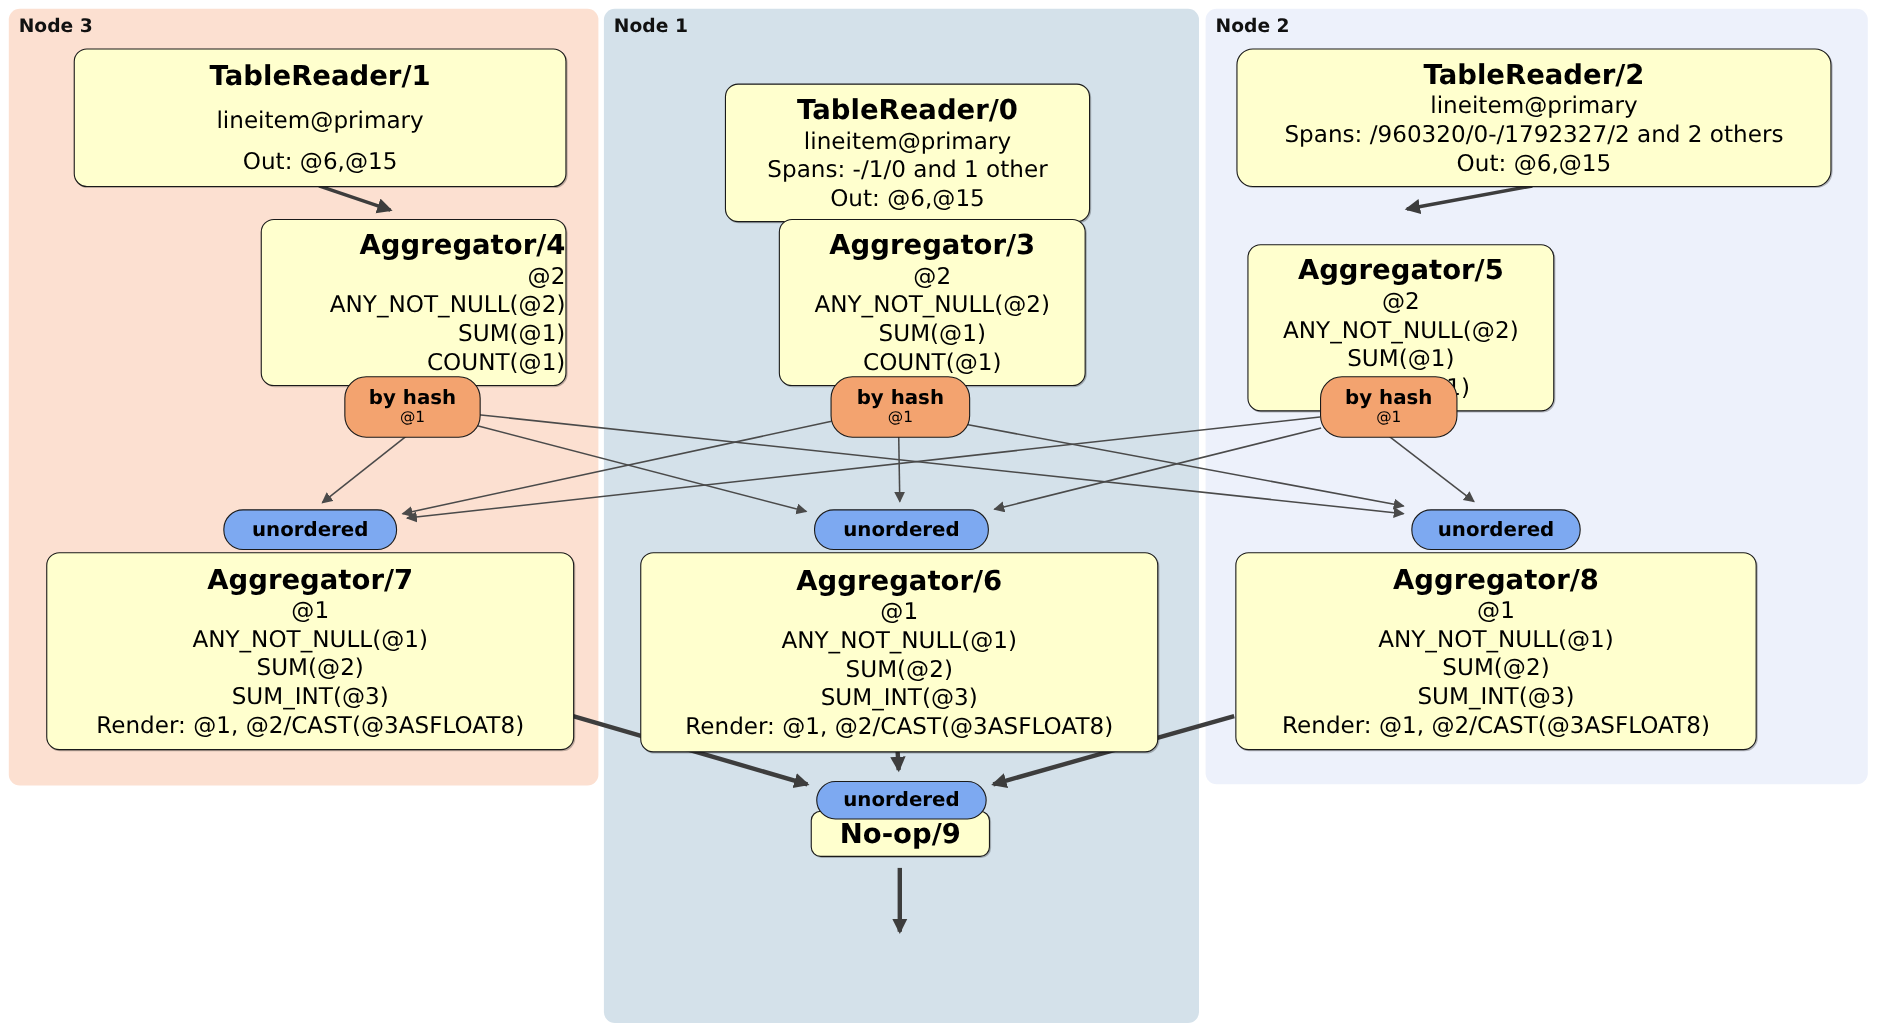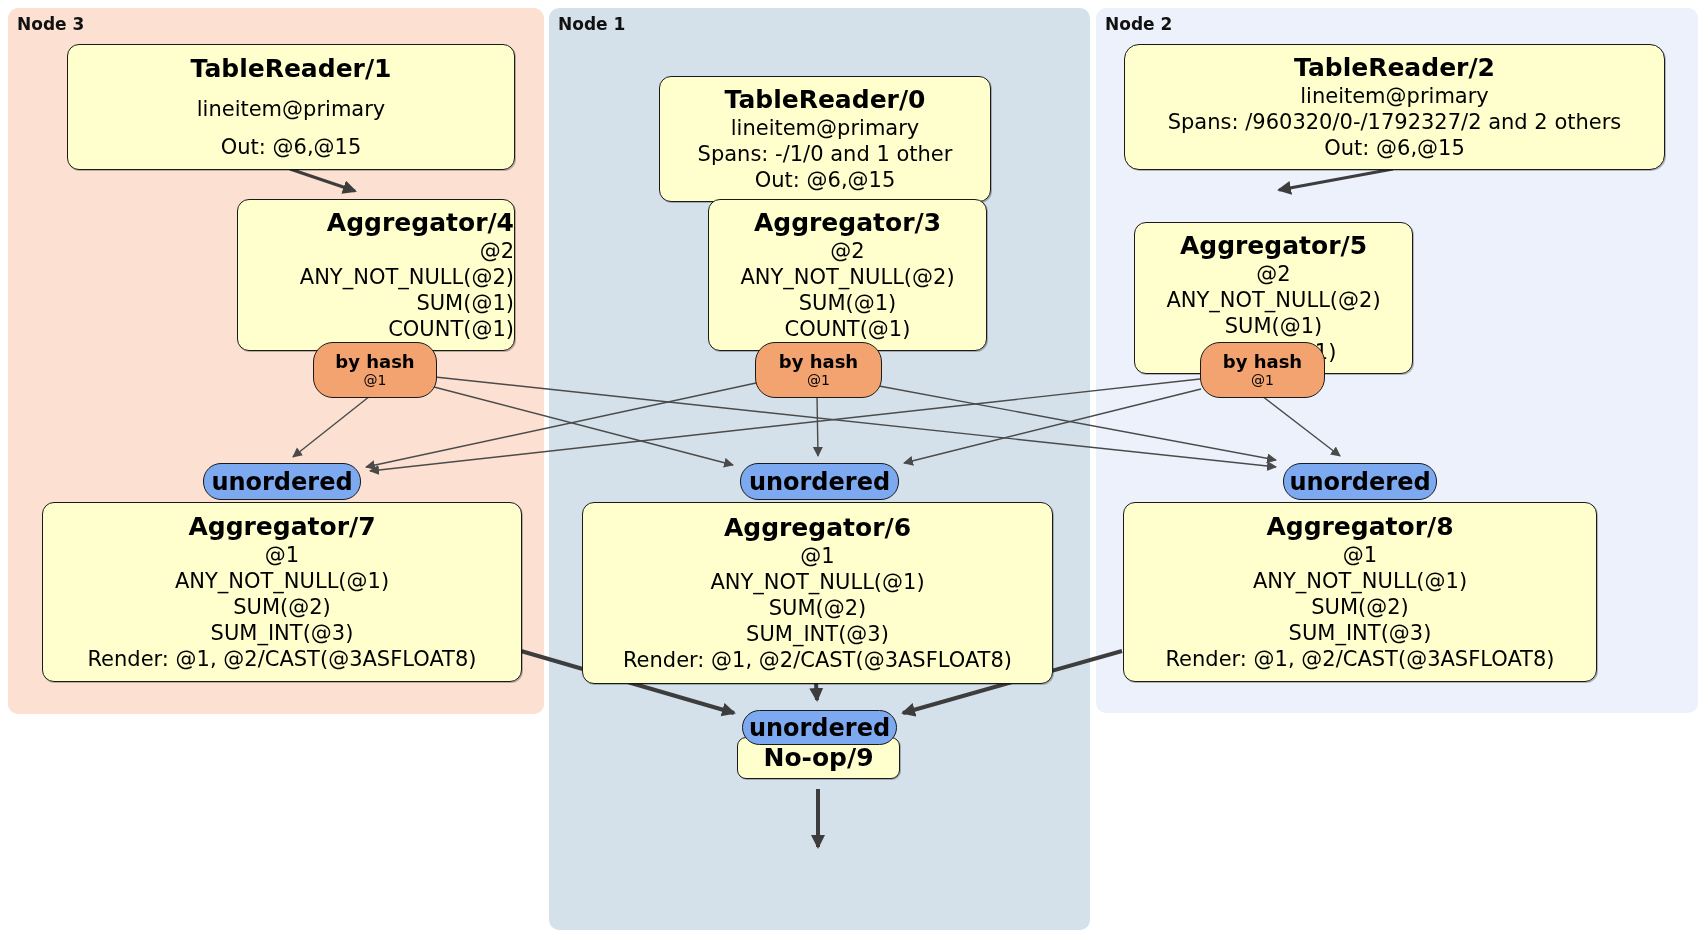--- a/index.html
+++ b/index.html
@@ -21,21 +21,21 @@
   .router{
     position:absolute;z-index:3;background:#f3a36f;border:1.6px solid #1a1a1a;
     border-radius:20px;display:flex;flex-direction:column;align-items:center;
     justify-content:center;
   }
   .rlabel{font-size:18px;font-weight:700;line-height:21px;}
   .rdetail{font-size:14px;line-height:17px;}
   .sync{
     position:absolute;z-index:3;background:#7da9f1;border:1.6px solid #1a1a1a;
     border-radius:18px;display:flex;align-items:center;justify-content:center;
-    font-size:24px;font-weight:700;
+    font-size:18px;font-weight:700;
   }
 </style>
 </head>
 <body>
 
 <div id="canvas">
 
   <div class="region" style="left:8px;top:8px;width:536px;height:706px;background:#fce0d1;">
     <div class="rtag">Node 3</div>
   </div>

